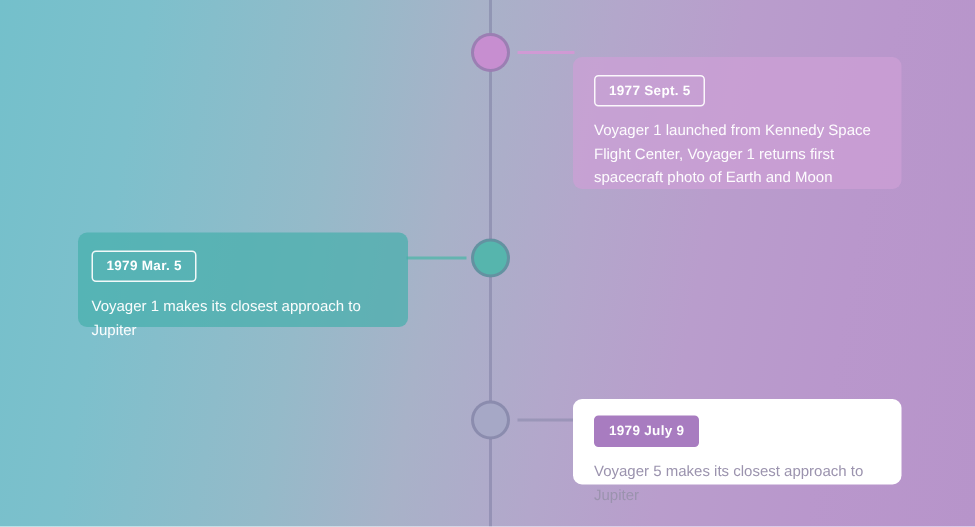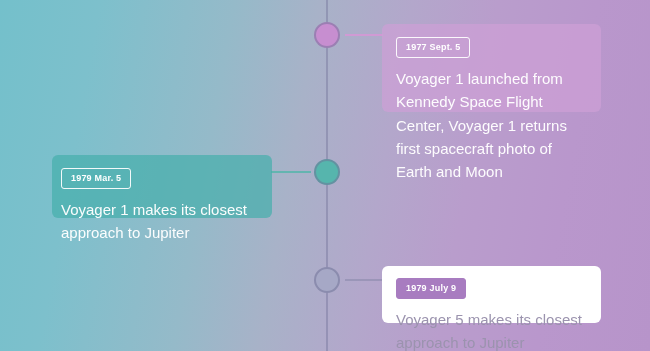--- a/index.html
+++ b/index.html
@@ -91,21 +91,21 @@
 
   
   .card {
     position: absolute;
     box-sizing: border-box;
     border-radius: 6px;
   }
 
   .card-1 {
     left: 382px;
-    top: 24px;
+    top: 38px;
     width: 219px;
     height: 88px;
     padding: 12px 14px 0 14px;
     background: rgba(205, 160, 214, 0.72);
   }
   .card-2 {
     left: 52px;
     top: 155px;
     width: 220px;
     height: 63px;
@@ -137,21 +137,21 @@
     background: transparent;
   }
   .badge-filled {
     color: #ffffff;
     background: #a87cc0;
     border: 1px solid #a87cc0;
   }
 
   
   .card-text {
-    font-size: 15px;
+    font-size: 10px;
     line-height: 1.55;
     margin-top: 9px;
   }
   .text-light {
     color: rgba(255, 255, 255, 0.97);
   }
   .text-muted {
     color: #9b93ae;
   }
 </style>

